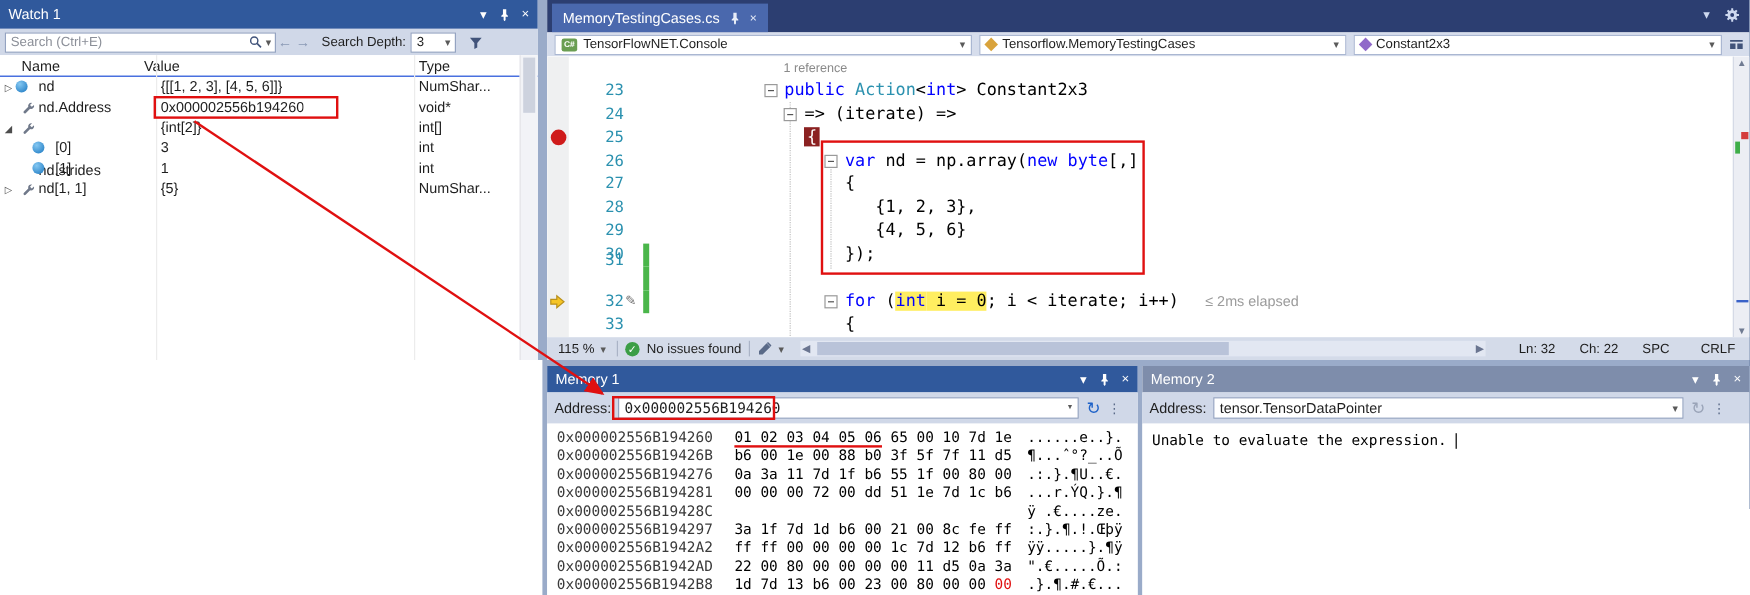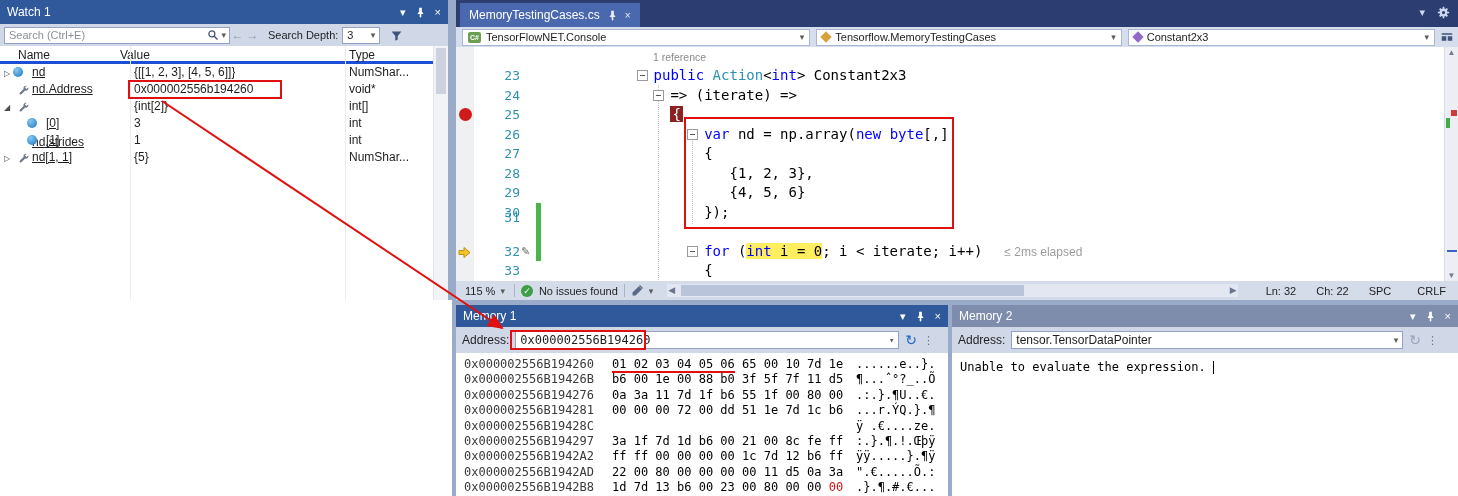--- a/index.html
+++ b/index.html
@@ -28,29 +28,29 @@
   .search-box { position:relative; width:226px; height:17px; background:#fff; border:1px solid #94a3c1; display:flex; align-items:center; }
   .search-box input { flex:1; border:0; outline:0; background:transparent; font-family:"Liberation Sans",sans-serif; font-size:11px; padding:0 4px; color:#333; }
   .search-box input::placeholder { color:#8b8f98; }
   .sb-icons { display:flex; align-items:center; padding-right:3px; color:#41537a; gap:2px; }
   .nav-arrow { width:15px; text-align:center; color:#8a99b5; font-size:12px; }
   .depth-label { font-size:11px; color:#1e1e1e; margin:0 4px 0 8px; }
   .depth-combo { width:38px; height:17px; background:#fff; border:1px solid #94a3c1; font-size:11px; display:flex; align-items:center; padding:0 4px; justify-content:space-between; color:#1e1e1e; }
   .funnel { margin-left:10px; color:#41537a; }
 
   .watch-grid { position:absolute; left:0; top:46px; right:0; bottom:0; background:#fff; font-size:12px; color:#1e1e1e; }
-  .wg-header { position:relative; height:18px; border-bottom:3px solid #1d4ed8;padding-left:28px; }
+  .wg-header { position:relative; height:18px; border-bottom:1px solid #1d4ed8;padding-left:28px; }
   .wg-header span { position:absolute; top:2px; }
   .wg-h-name { left:18px; } .wg-h-value { left:120px; } .wg-h-type { left:349px; }
   .wg-vline { position:absolute; top:0; bottom:0; width:1px; background:#ececec; z-index:1; }
   .wrow { position:relative; height:17px; line-height:17px; white-space:nowrap; }
   .wrow span { position:absolute; top:0; }
   .expander { font-size:8px; color:#4d4d4d; top:1px !important; }
   .wicon { top:3px !important; }
-  .wname { max-width:96px; overflow:hidden;text-decoration:underline; }
+  .wname { max-width:96px; overflow:hidden; }
   .wval { left:134px; max-width:208px; overflow:hidden; }
   .wtype { left:349px; max-width:82px; overflow:hidden; }
   .add-label { position:absolute; left:18px; font-style:italic; color:#787878; }
   .ball { display:inline-block; width:10px; height:10px; border-radius:50%; background:radial-gradient(circle at 35% 30%, #85c8f2, #1976c0); }
   .watch-scrollbar { position:absolute; top:0; bottom:0; left:433px; width:15px; background:#f2f3f7; border-left:1px solid #e4e4e8; }
   .watch-scrollbar .thumb { position:absolute; left:2px; right:2px; top:2px; height:46px; background:#cdd2de; }
 
   
   .editor { position:absolute; left:456px; top:0; width:1002px; height:300px; background:#fff; }
   .tabstrip { position:absolute; left:0; top:0; right:0; height:27px; background:#2c3e71; }

